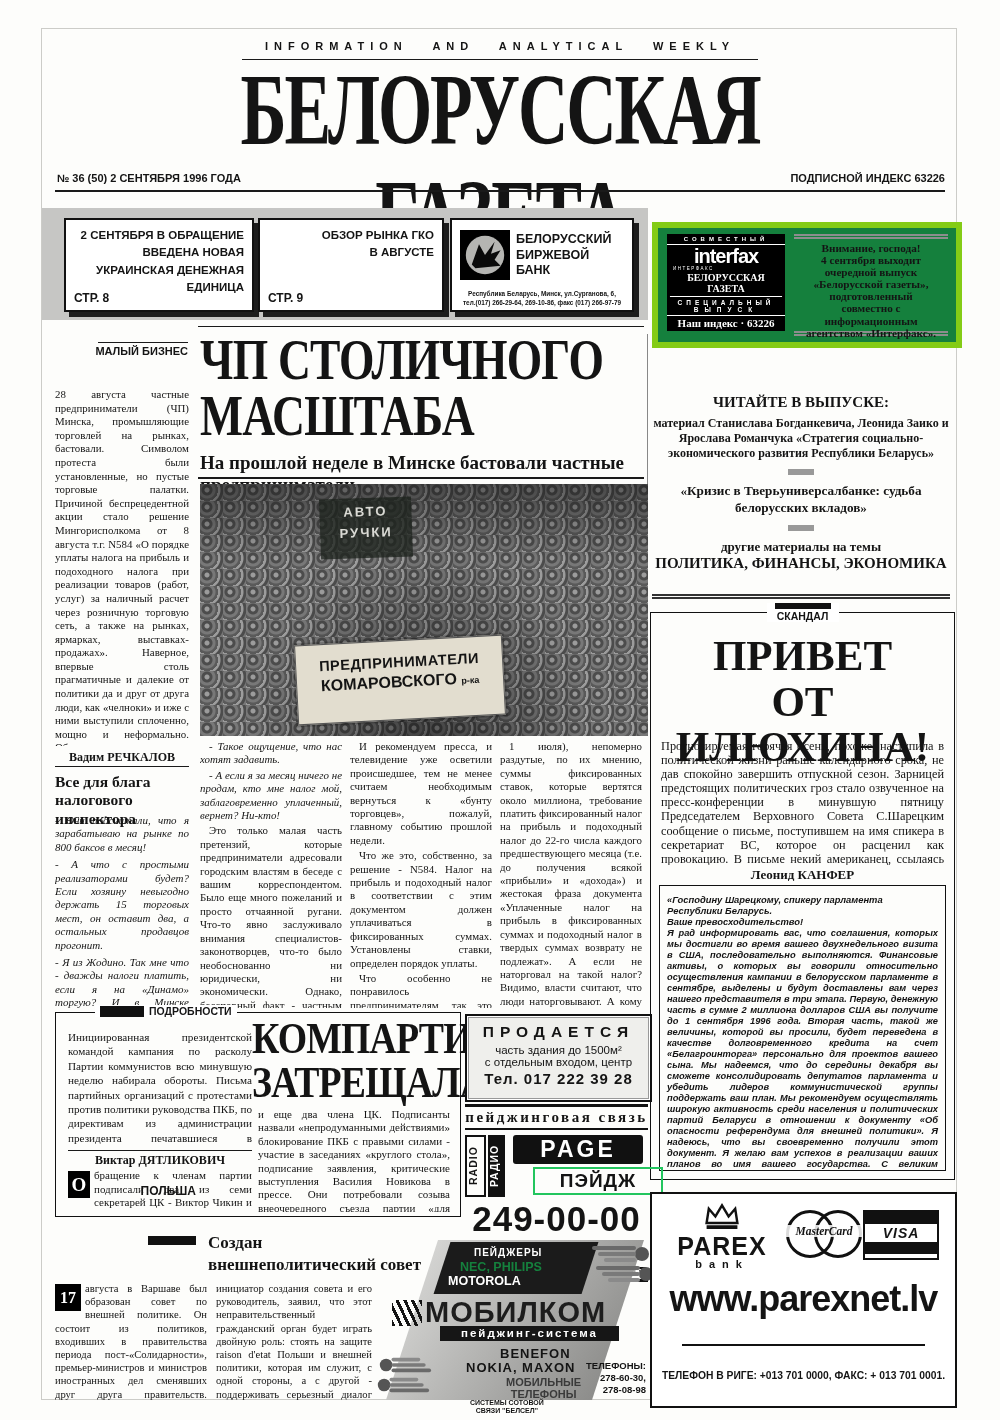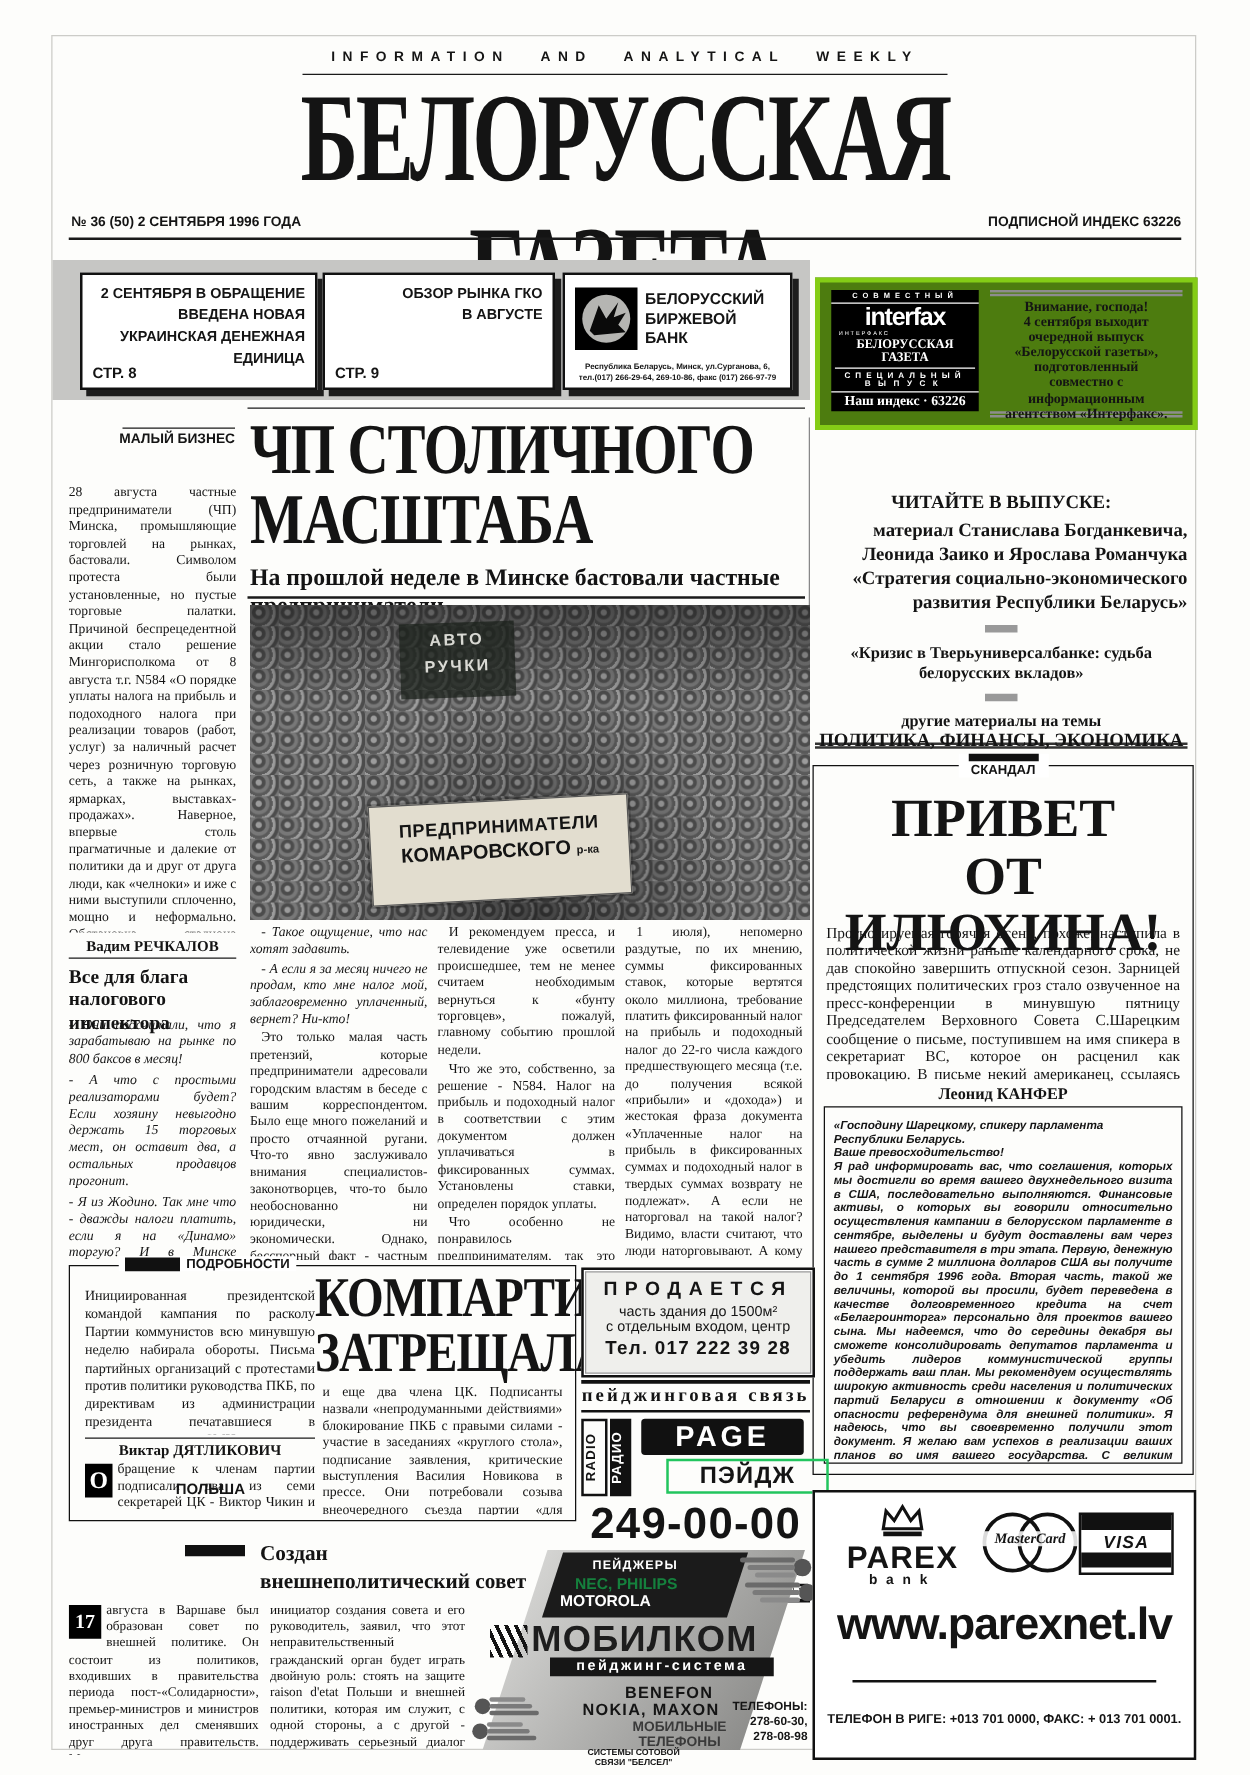--- a/index.html
+++ b/index.html
@@ -72,21 +72,21 @@
           <path d="M9 28 L15 11 L20 20 L28 9 L25 19 L33 16 L28 24 L33 29 L12 31 Z" fill="#0a0a0a"></path>
         </svg>
     </div>
     <div class="a ss b pl" style="left:64px;top:12px;font-size:12.5px;line-height:1.25;">БЕЛОРУССКИЙ
 БИРЖЕВОЙ
 БАНК</div>
     <div class="a ss b pl c" style="left:2px;right:2px;bottom:3px;font-size:6.4px;line-height:1.3;">Республика Беларусь, Минск, ул.Сурганова, 6,
 тел.(017) 266-29-64, 269-10-86, факс (017) 266-97-79</div>
   </div>
 
-  <div class="a" style="left:652px;top:222px;width:298px;height:114px;border:4px solid #84cc16;background:#4d7c0f;">
+  <div class="a" style="left:652px;top:222px;width:298px;height:114px;border:6px solid #84cc16;background:#15803d;">
     <div class="a ifx-block ss" style="left:9px;top:6px;width:118px;height:97px;">
       <div class="ifx-row c b" style="font-size:6px;letter-spacing:4px;padding:2px 0;">СОВМЕСТНЫЙ</div>
       <div class="c b" style="font-size:20px;line-height:1;margin-top:1px;letter-spacing:-1px;">interfax</div>
       <div style="font-size:4.5px;letter-spacing:1.5px;padding-left:6px;">ИНТЕРФАКС</div>
       <div class="ifx-row c b sf" style="font-size:10.5px;padding:1px 0 2px 0;transform:scaleX(.95);">БЕЛОРУССКАЯ ГАЗЕТА</div>
       <div class="c b" style="font-size:6.5px;letter-spacing:4px;margin-top:2px;">СПЕЦИАЛЬНЫЙ</div>
       <div class="ifx-row c b" style="font-size:6.5px;letter-spacing:6px;padding-bottom:2px;">ВЫПУСК</div>
       <div class="c b sf" style="font-size:11px;padding-top:1px;">Наш индекс · 63226</div>
     </div>
     <div class="a sf b c pl announce" style="left:136px;right:8px;top:6px;bottom:6px;font-size:11.2px;line-height:12.1px;padding-top:3px;">Внимание, господа!
@@ -94,21 +94,21 @@
 очередной выпуск
 «Белорусской газеты»,
 подготовленный
 совместно с
 информационным
 агентством «Интерфакс».</div>
   </div>
 
   <div class="a" style="left:652px;top:394px;width:298px;height:200px;border-bottom:5px double #333;">
     <div class="sf b c" style="font-size:15px;">ЧИТАЙТЕ В ВЫПУСКЕ:</div>
-    <div class="sf b c" style="font-size:15px;line-height:1.26;margin-top:5px;text-align:right;">материал Станислава Богданкевича, Леонида Заико и Ярослава Романчука «Стратегия социально-экономического развития Республики Беларусь»</div>
+    <div class="sf b c" style="font-size:12px;line-height:1.26;margin-top:5px;">материал Станислава Богданкевича, Леонида Заико и Ярослава Романчука «Стратегия социально-экономического развития Республики Беларусь»</div>
     <div class="dash"></div>
     <div class="sf b c" style="font-size:13.2px;line-height:1.26;">«Кризис в Тверьуниверсалбанке: судьба белорусских вкладов»</div>
     <div class="dash"></div>
     <div class="sf b c" style="font-size:13px;">другие материалы на темы</div>
     <div class="sf b c" style="font-size:15px;">ПОЛИТИКА, ФИНАНСЫ, ЭКОНОМИКА</div>
   </div>
 
   <div class="a" style="left:647px;top:334px;width:1px;height:262px;background:#888;"></div>
 
   <div class="a rule" style="left:98px;top:342px;width:90px;height:1px;"></div>

